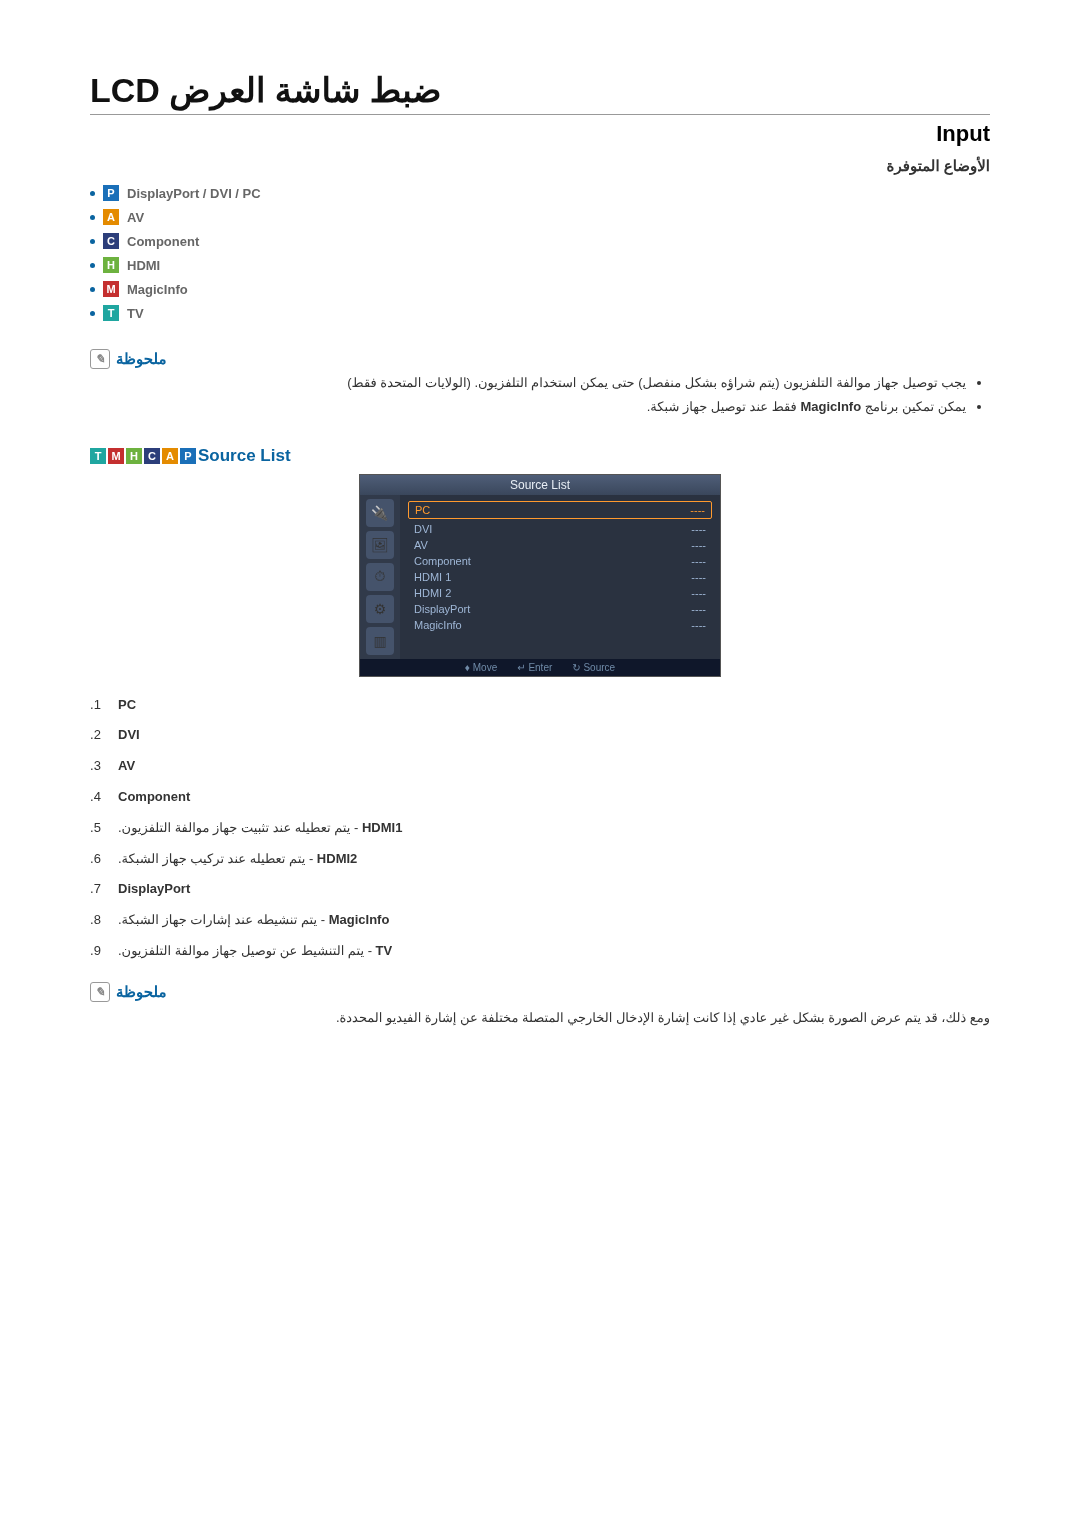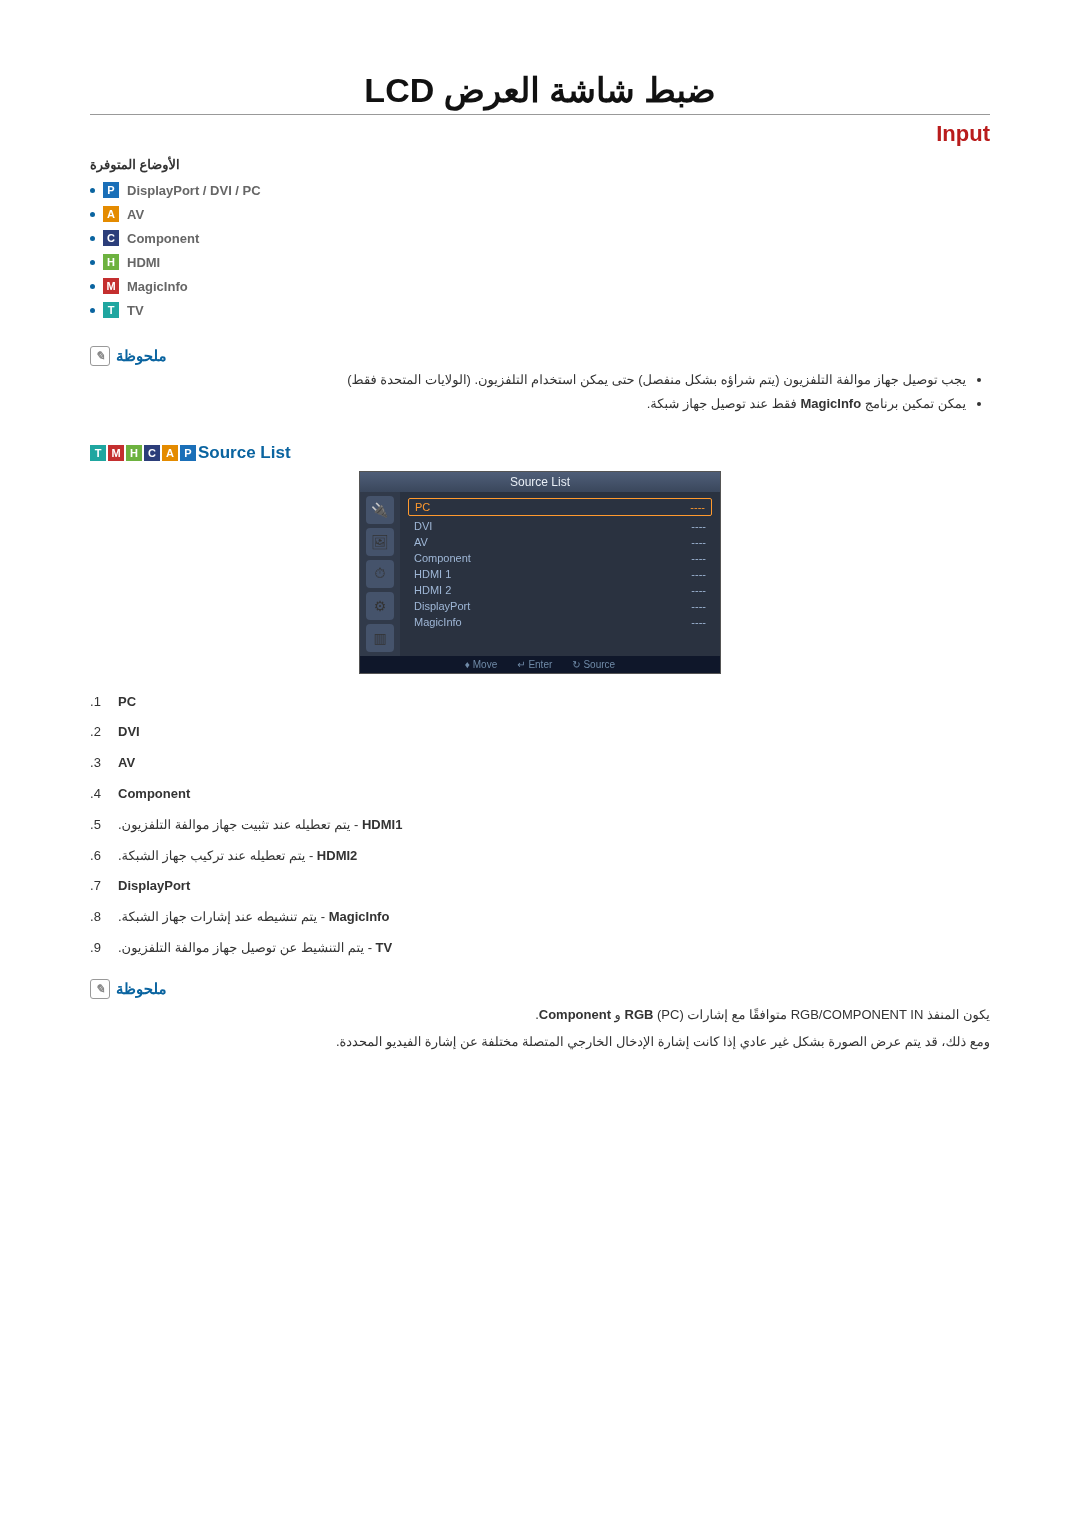--- a/index.html
+++ b/index.html
@@ -9,44 +9,44 @@
     font-family: Tahoma, Arial, sans-serif;
     font-size: 13px;
     color: #333;
     width: 1080px;
   }
   .page {
     padding: 60px 90px 60px 90px;
     direction: rtl;
   }
   h1.title {
-    text-align: center;
+    text-align: left;
     font-size: 34px;
     font-weight: bold;
     margin: 10px 0 4px 0;
     color: #111;
     font-family: Tahoma, Arial, sans-serif;
   }
   hr.rule {
     border: none;
     border-top: 1px solid #999;
     margin: 0 0 6px 0;
   }
   .section-title {
-    color: #b91c1c;
+    color: #000000;
     font-size: 22px;
     font-weight: bold;
     text-align: right;
     margin: 4px 0 10px 0;
     font-family: Verdana, Tahoma, sans-serif;
   }
   .modes-label {
     font-weight: bold;
-    font-size: 13px;
-    text-align: left;
+    font-size: 15px;
+    text-align: right;
     margin-bottom: 10px;
   }
   ul.modes {
     list-style: none;
     padding: 0;
     margin: 0 0 28px 0;
     text-align: right;
   }
   ul.modes li {
     margin: 8px 0;
@@ -387,19 +387,16 @@
         <span class="num">9.</span>
         <span><span class="b">TV</span><span> - يتم التنشيط عن توصيل جهاز موالفة التلفزيون.</span></span>
       </li>
   </ol>
 
   <div class="note-box">
     <div class="note-head">
       <span class="note-icon">✎</span>
       <span>ملحوظة</span>
     </div>
-    <div class="para" style="margin:4px 0;">
-      <span>يكون المنفذ RGB/COMPONENT IN متوافقًا مع إشارات </span><span class="b">RGB</span><span> (PC) و </span><span class="b">Component</span><span>.</span>
-    </div>
     <div class="para" style="margin:2px 0;">ومع ذلك، قد يتم عرض الصورة بشكل غير عادي إذا كانت إشارة الإدخال الخارجي المتصلة مختلفة عن إشارة الفيديو المحددة.</div>
   </div>
 
 </div>
 
 </body></html>

